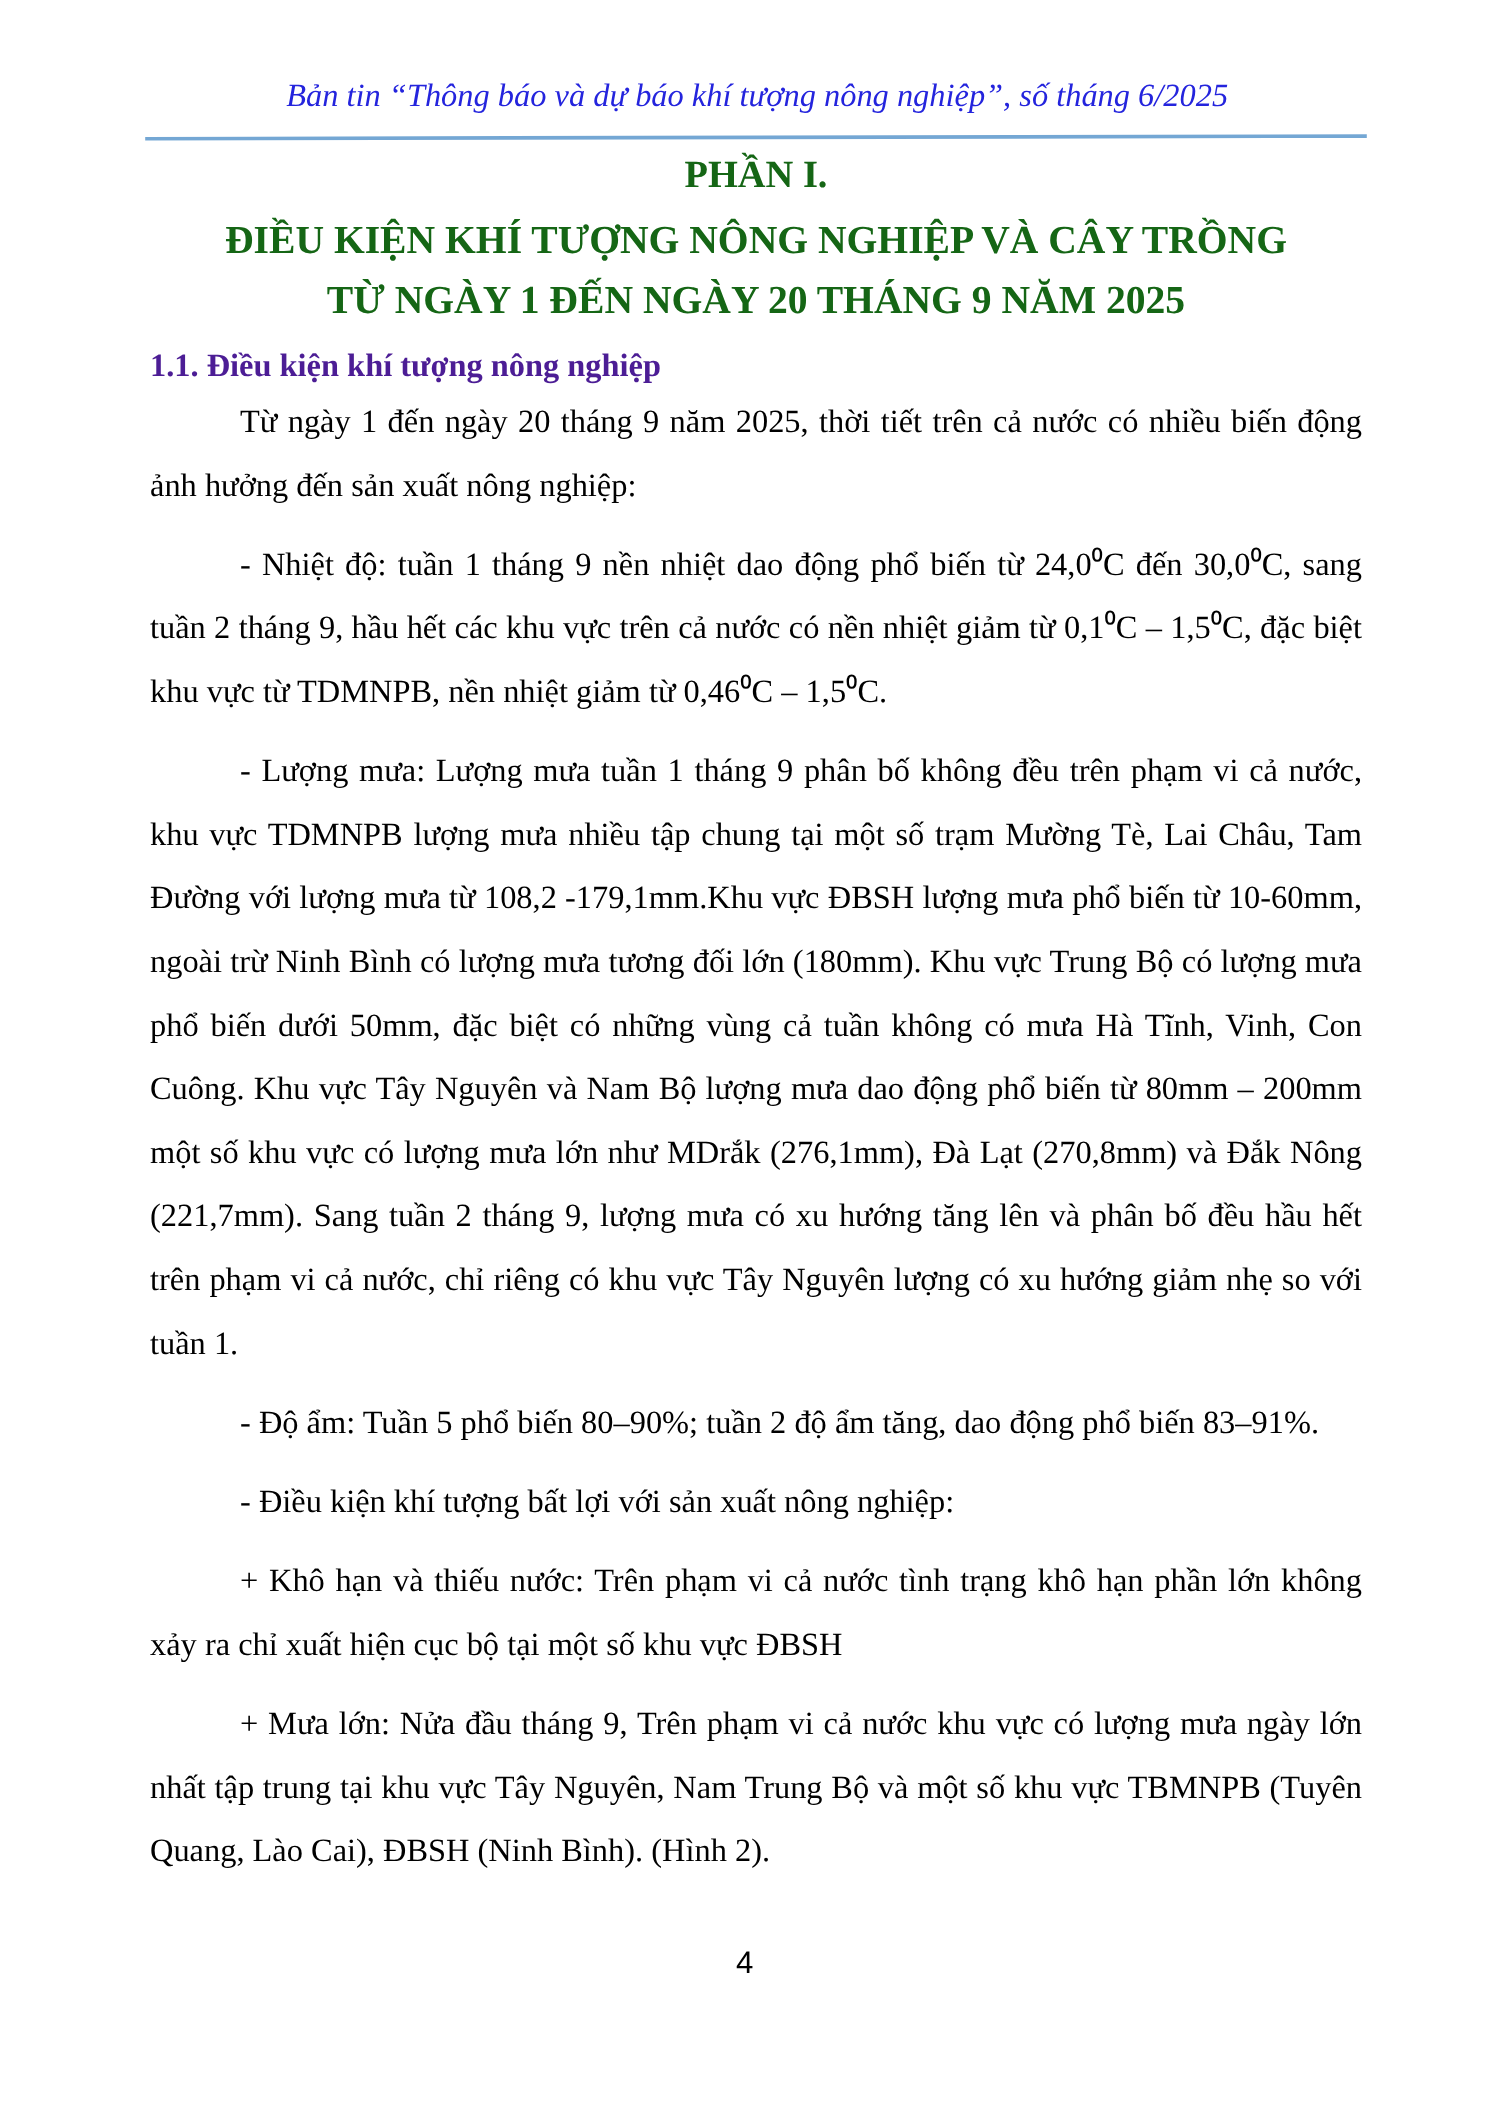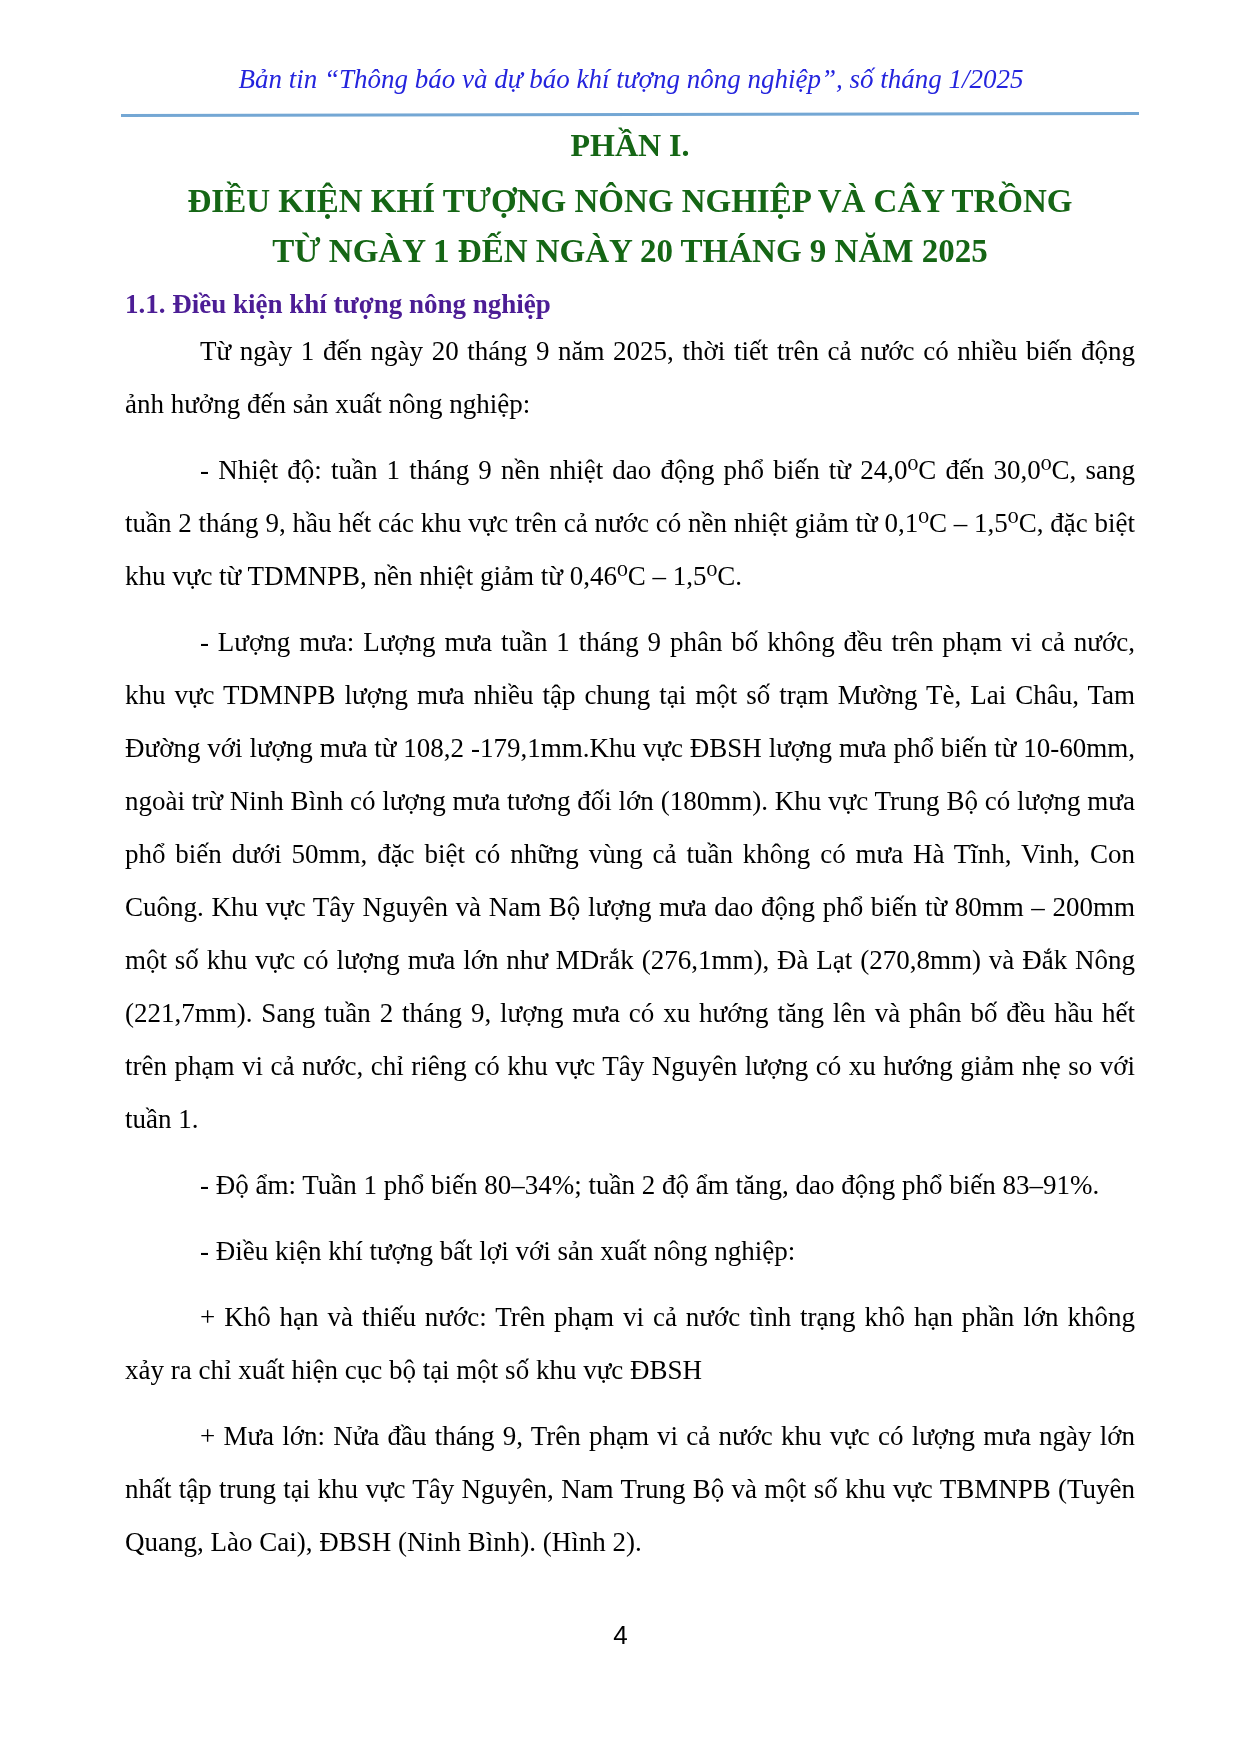--- a/index.html
+++ b/index.html
@@ -65,55 +65,55 @@
     text-align: left;
   }
   .para {
     margin: 0;
     font-size: 27px;
     line-height: 53px;
     text-align: justify;
     text-indent: 75px;
     color: #000000;
   }
-  .para + .para { margin-top: 13px; }
+  .para + .para { margin-top: 13px; font-family: Liberation Serif, serif; }
   .page-number {
     position: absolute;
     top: 1620px;
     left: 0;
     width: 100%;
     text-align: center;
     font-family: "Liberation Sans", sans-serif;
     font-size: 26px;
     color: #000000;
   }
 </style>
 </head>
 <body>
 
 <div class="page">
 
-  <div class="header-text">Bản tin “Thông báo và dự báo khí tượng nông nghiệp”, số tháng 1/2025</div>
+  <div class="header-text">Bản tin “Thông báo và dự báo khí tượng nông nghiệp”, số tháng 6/2025</div>
 
   <div class="header-rule"></div>
 
   <div class="content">
 
     <p class="part-title">PHẦN I.</p>
 
     <p class="doc-title">ĐIỀU KIỆN KHÍ TƯỢNG NÔNG NGHIỆP VÀ CÂY TRỒNG</p>
 
     <p class="doc-title second">TỪ NGÀY 1 ĐẾN NGÀY 20 THÁNG 9 NĂM 2025</p>
 
     <p class="section-heading">1.1. Điều kiện khí tượng nông nghiệp</p>
 
     <p class="para">Từ ngày 1 đến ngày 20 tháng 9 năm 2025, thời tiết trên cả nước có nhiều biến động ảnh hưởng đến sản xuất nông nghiệp:</p>
     <p class="para">- Nhiệt độ: tuần 1 tháng 9 nền nhiệt dao động phổ biến từ 24,0⁰C đến 30,0⁰C, sang tuần 2 tháng 9, hầu hết các khu vực trên cả nước có nền nhiệt giảm từ 0,1⁰C – 1,5⁰C, đặc biệt khu vực từ TDMNPB, nền nhiệt giảm từ 0,46⁰C – 1,5⁰C.</p>
     <p class="para">- Lượng mưa: Lượng mưa tuần 1 tháng 9 phân bố không đều trên phạm vi cả nước, khu vực TDMNPB lượng mưa nhiều tập chung tại một số trạm Mường Tè, Lai Châu, Tam Đường với lượng mưa từ 108,2 -179,1mm.Khu vực ĐBSH lượng mưa phổ biến từ 10-60mm, ngoài trừ Ninh Bình có lượng mưa tương đối lớn (180mm). Khu vực Trung Bộ có lượng mưa phổ biến dưới 50mm, đặc biệt có những vùng cả tuần không có mưa Hà Tĩnh, Vinh, Con Cuông. Khu vực Tây Nguyên và Nam Bộ lượng mưa dao động phổ biến từ 80mm – 200mm một số khu vực có lượng mưa lớn như MDrắk (276,1mm), Đà Lạt (270,8mm) và Đắk Nông (221,7mm). Sang tuần 2 tháng 9, lượng mưa có xu hướng tăng lên và phân bố đều hầu hết trên phạm vi cả nước, chỉ riêng có khu vực Tây Nguyên lượng có xu hướng giảm nhẹ so với tuần 1.</p>
-    <p class="para">- Độ ẩm: Tuần 1 phổ biến 80–34%; tuần 2 độ ẩm tăng, dao động phổ biến 83–91%.</p>
+    <p class="para">- Độ ẩm: Tuần 5 phổ biến 80–90%; tuần 2 độ ẩm tăng, dao động phổ biến 83–91%.</p>
     <p class="para">- Điều kiện khí tượng bất lợi với sản xuất nông nghiệp:</p>
     <p class="para">+ Khô hạn và thiếu nước: Trên phạm vi cả nước tình trạng khô hạn phần lớn không xảy ra chỉ xuất hiện cục bộ tại một số khu vực ĐBSH</p>
     <p class="para">+ Mưa lớn: Nửa đầu tháng 9, Trên phạm vi cả nước khu vực có lượng mưa ngày lớn nhất tập trung tại khu vực Tây Nguyên, Nam Trung Bộ và một số khu vực TBMNPB (Tuyên Quang, Lào Cai), ĐBSH (Ninh Bình). (Hình 2).</p>
 
   </div>
 
   <div class="page-number">4</div>
 
 </div>
 

